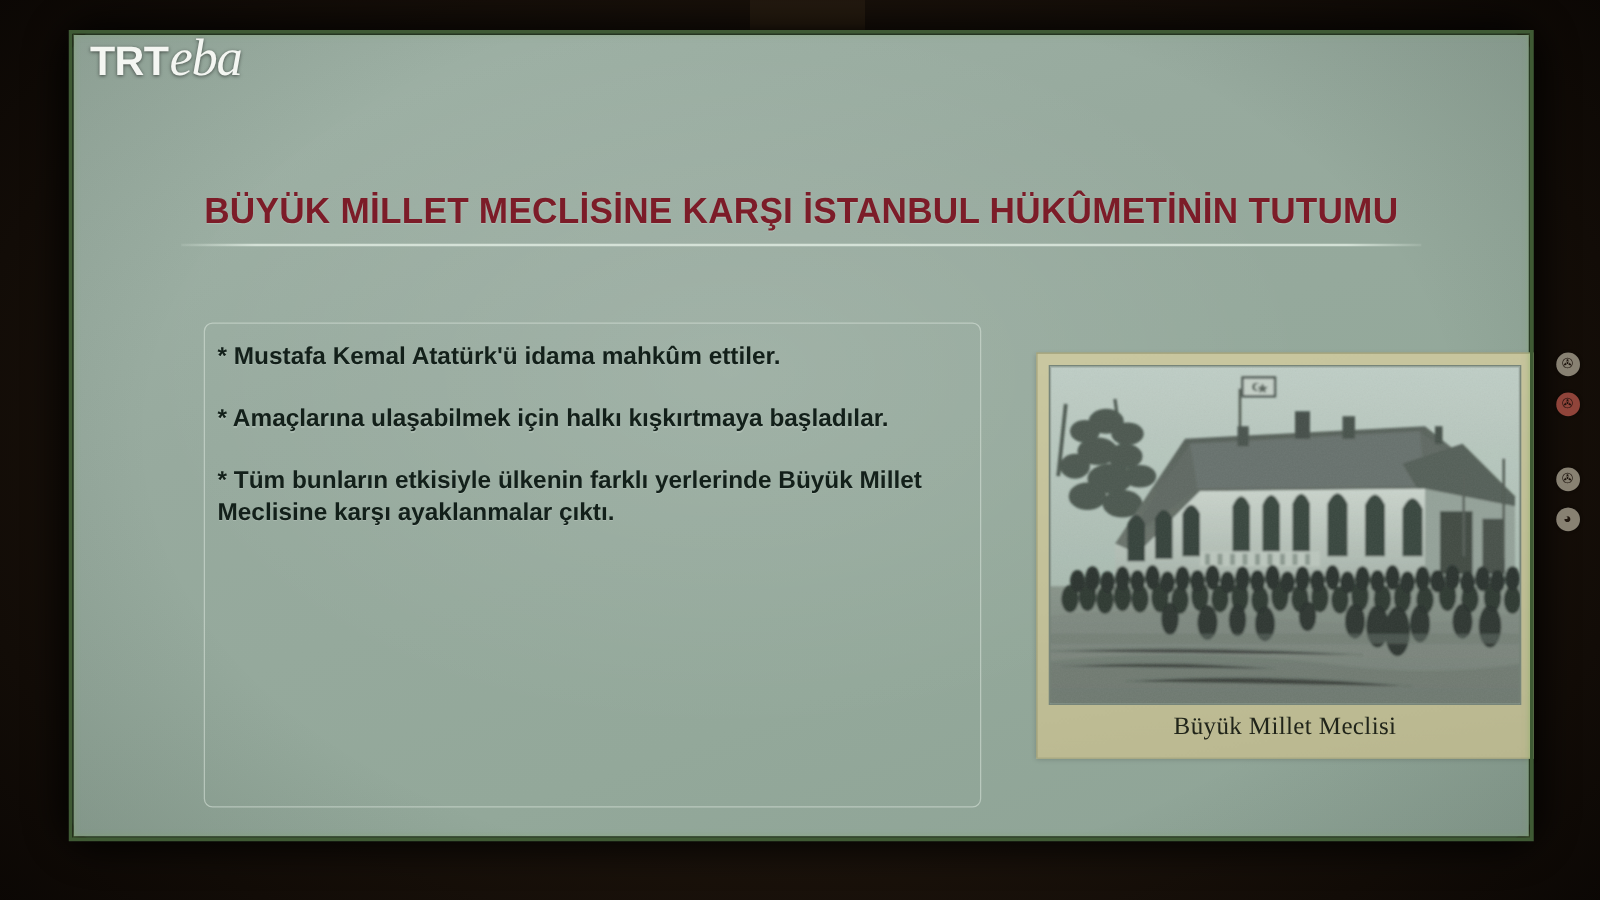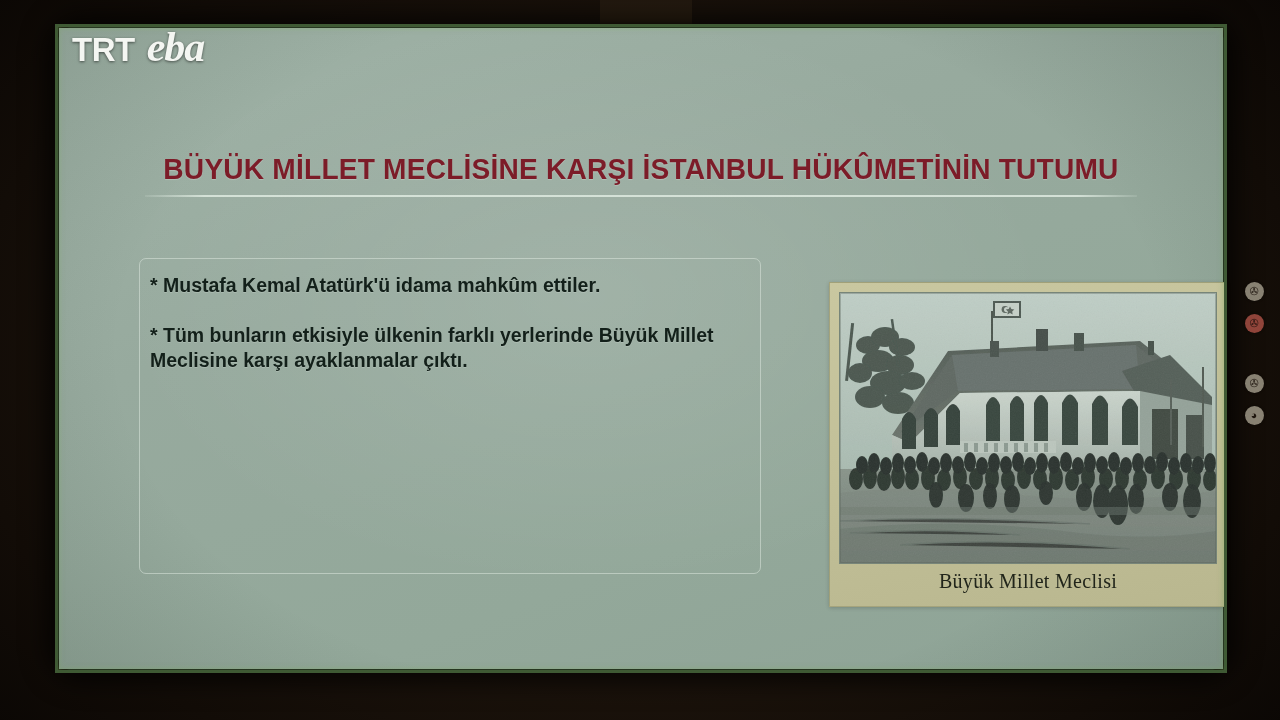--- a/index.html
+++ b/index.html
@@ -94,24 +94,23 @@
   #logo .trt {
     font-family: "Liberation Sans", sans-serif;
     font-weight: bold;
     font-size: 33px;
     letter-spacing: -0.5px;
   }
   #logo .eba {
     font-family: "Liberation Serif", serif;
     font-style: italic;
     font-size: 42px;
-    margin-left: 12px;
+    margin-left: 1px;
     line-height: 1;
     letter-spacing: -1px;
-    font-weight: bold;
   }
 
   
   #title-block {
     position: absolute;
     left: 62px;
     top: 125px;
     width: 1040px;
     z-index: 3;
   }
@@ -129,24 +128,24 @@
   #title-underline {
     margin: 9px auto 0 auto;
     width: 992px;
     height: 2px;
     background: linear-gradient(90deg, rgba(215,228,218,0.15) 0%, rgba(222,234,224,0.85) 6%, rgba(222,234,224,0.85) 94%, rgba(215,228,218,0.15) 100%);
   }
 
   
   #body-box {
     position: absolute;
-    left: 80px;
+    left: 104px;
     top: 230px;
     width: 622px;
-    height: 316px;
+    height: 388px;
     border: 1px solid rgba(218,230,220,0.55);
     border-radius: 7px;
     padding: 14px 6px 0 10px;
     box-sizing: border-box;
     z-index: 3;
   }
   .bullet {
     font-family: "Liberation Sans", sans-serif;
     font-size: 19.5px;
     font-weight: bold;
@@ -231,20 +230,21 @@
   <div id="slide-frame">
     <div id="slide">
 
       <div id="title-block">
         <div id="slide-title">BÜYÜK MİLLET MECLİSİNE KARŞI İSTANBUL HÜKÛMETİNİN TUTUMU</div>
         <div id="title-underline"></div>
       </div>
 
       <div id="body-box">
         <p class="bullet">* Mustafa Kemal Atatürk'ü idama mahkûm ettiler.</p>
+        <p class="bullet justify">*   Amaçlarına ulaşabilmek için halkı kışkırtmaya başladılar.</p>
         <p class="bullet">* Tüm bunların etkisiyle ülkenin farklı yerlerinde Büyük Millet Meclisine karşı ayaklanmalar çıktı.</p>
       </div>
 
       <div id="photo-card">
         <div id="photo">
           <svg width="376" height="270" viewBox="0 0 376 270" xmlns="http://www.w3.org/2000/svg" role="img">
             <defs>
               <linearGradient id="skyG" x1="0" y1="0" x2="0" y2="1">
                 <stop offset="0%" stop-color="#c7d6ce"></stop>
                 <stop offset="55%" stop-color="#b3c5bb"></stop>

